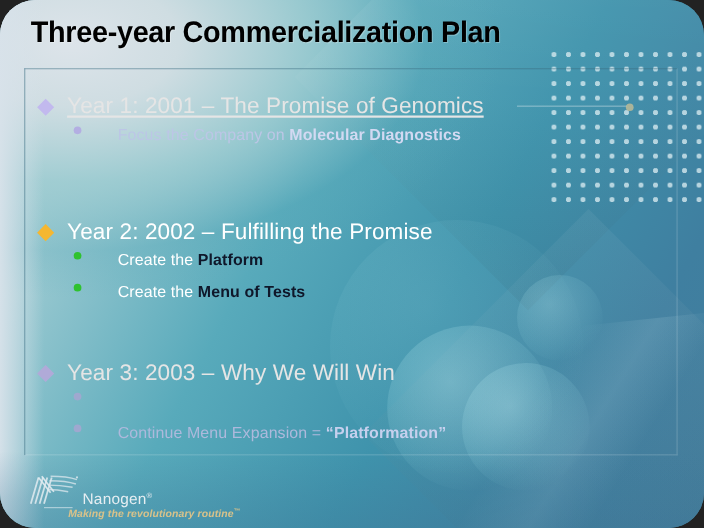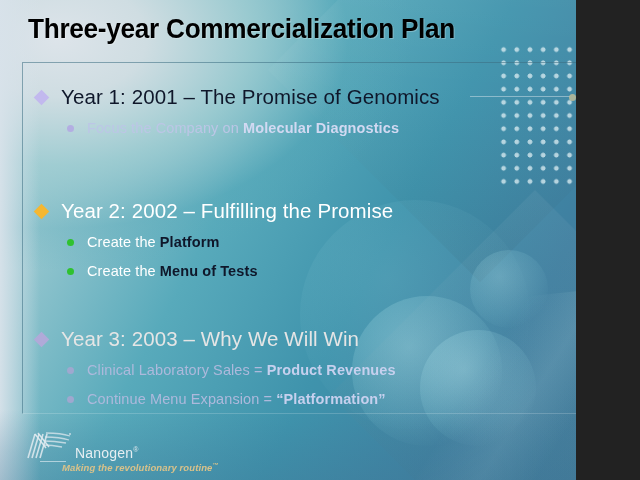--- a/index.html
+++ b/index.html
@@ -2,25 +2,26 @@
 <html><head>
 <meta charset="utf-8">
 <style>
   html, body {
     margin: 0;
     padding: 0;
     background: #222;
   }
   #slide {
     position: relative;
-    width: 576px;
+    width: 640px;
     height: 480px;
     overflow: hidden;
     font-family: "Liberation Sans", sans-serif;
     background: #3e7e99;
+    border-radius: 32px;
   }
 
   
   .bg-base {
     position: absolute;
     inset: 0;
     background:
       radial-gradient(ellipse 70% 55% at 10% 8%, #dde4ea 0%, #cfdde2 22%, rgba(160,205,210,0.85) 48%, rgba(90,170,185,0.25) 72%, rgba(70,150,170,0) 88%),
       linear-gradient(118deg, #cbd9e0 0%, #9fcbd2 16%, #58aabb 40%, #3f93ac 62%, #3f7fa0 84%, #437d9c 100%);
   }
@@ -156,43 +157,43 @@
     margin-right: 14px;
   }
   .head-text {
     font-size: 20.5px;
     white-space: nowrap;
     letter-spacing: 0.1px;
   }
 
   .sub-row {
     display: flex;
-    align-items: center;
     padding-left: 67px;
     height: 26px;
     margin-top: 3px;
+    gap: 20px;
   }
   .bullet-dot {
     width: 7px;
     height: 7px;
     border-radius: 50%;
     flex: 0 0 auto;
     margin-right: 13px;
   }
   .sub-text {
     font-size: 14.5px;
     font-weight: bold;
     white-space: nowrap;
     letter-spacing: 0.1px;
   }
   .sub-text .plain { font-weight: normal; }
   .sub-text .em { font-weight: bold; }
 
   
-  .dim .head-text { color: #0f172a; }
+  .dim .head-text { color: #e5e5e5; text-decoration: underline; }
   .dim .sub-text .plain { color: #bcc6e6; }
   .dim .sub-text .em { color: #d2d9f2; }
   .dim .bullet-diamond { background: #c2b9ee; }
   .dim .bullet-dot { background: #b3aee2; }
 
   .dim3 .head-text { color: #e5e5e5; }
   .dim3 .sub-text .plain { color: #adb9dc; }
   .dim3 .sub-text .em { color: #c6d0ee; }
   .dim3 .bullet-diamond { background: #b0aad8; }
   .dim3 .bullet-dot { background: #9fa8cf; }
@@ -302,21 +303,20 @@
       </div>
     </div>
 
     <div class="year-block y3 dim3">
       <div class="head-row">
         <span class="bullet-diamond"></span>
         <span class="head-text">Year 3:  2003 – Why We Will Win</span>
       </div>
       <div class="sub-row">
         <span class="bullet-dot"></span>
-        <span class="sub-text"><span class="plain">Clinical Laboratory Sales = </span><span class="em">Product Revenues</span></span>
       </div>
       <div class="sub-row">
         <span class="bullet-dot"></span>
         <span class="sub-text"><span class="plain">Continue Menu Expansion = </span><span class="em">“Platformation”</span></span>
       </div>
     </div>
 
   </div>
 
   <div class="logo">

